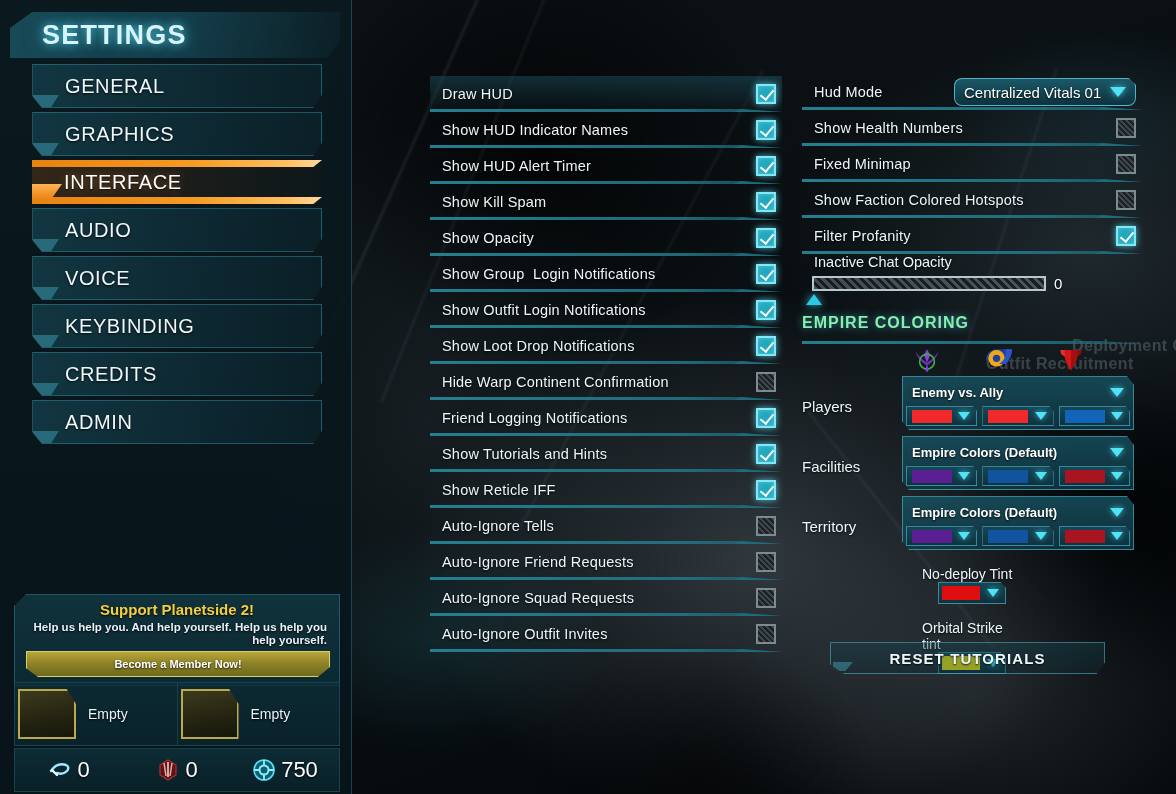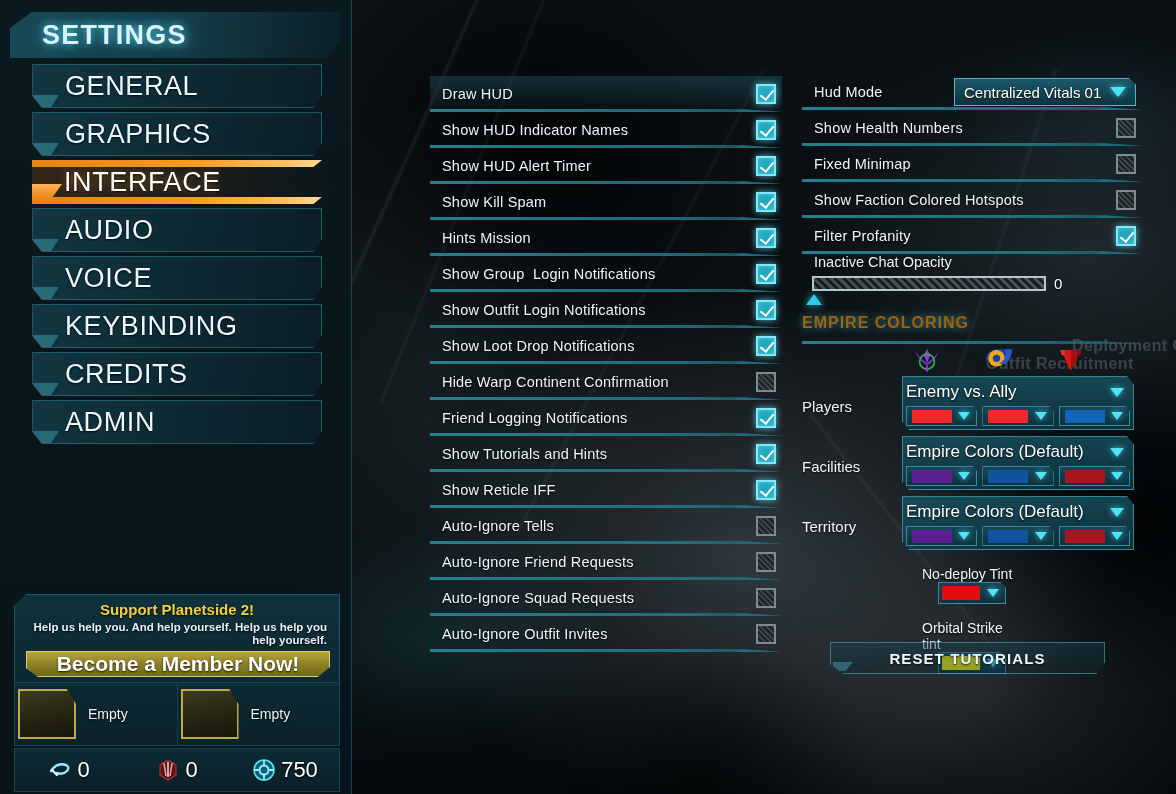--- a/index.html
+++ b/index.html
@@ -62,21 +62,21 @@
 
   .nav-list { position:absolute; left:32px; top:64px; width:290px; }
   .nav-item {
     position:relative; height:44px; margin-bottom:4px; cursor:pointer;
     background:linear-gradient(95deg, rgba(20,62,74,.80) 0%, rgba(17,54,66,.62) 50%, rgba(12,40,50,.42) 100%);
     border:1px solid rgba(52,132,150,.52);
     clip-path:polygon(0 0, 100% 0, 100% 70%, 97% 100%, 10px 100%, 0 72%);
   }
   .nav-item .nav-label {
     position:absolute; left:32px; top:50%; transform:translateY(-50%);
-    color:#eef7fa; font-size:27px; letter-spacing:.6px;
+    color:#eef7fa; font-size:20px; letter-spacing:.6px;
     text-shadow:0 1px 2px rgba(0,0,0,.85);
     text-align:right;
   }
   .nav-item .nav-notch {
     position:absolute; left:0; bottom:0; width:26px; height:12px;
     background:rgba(60,150,170,.55);
     clip-path:polygon(0 0, 100% 0, 70% 100%, 0 100%);
   }
   .nav-item.active {
     background:linear-gradient(95deg, rgba(150,74,12,.30) 0%, rgba(70,40,16,.28) 55%, rgba(30,22,14,.20) 100%);
@@ -114,21 +114,21 @@
     text-shadow:0 1px 2px #000;
   }
   .promo .promo-btn {
     position:absolute; left:11px; bottom:8px; width:304px; height:26px; cursor:pointer;
     background:linear-gradient(180deg,#b9a63a 0%, #8e8227 48%, #6d6a1d 100%);
     border:1px solid #d9cf6b;
     clip-path:polygon(0 0, 100% 0, 100% 62%, 96% 100%, 12px 100%, 0 66%);
   }
   .promo .promo-btn span {
     position:absolute; left:0; top:50%; transform:translateY(-50%); width:100%;
-    text-align:center; color:#fff; font-size:21px; font-weight:bold;
+    text-align:center; color:#fff; font-size:11px; font-weight:bold;
     text-shadow:0 1px 2px rgba(0,0,0,.8);
   }
 
   
   .slots {
     position:absolute; left:14px; bottom:48px; width:326px; height:64px;
     background:linear-gradient(180deg, rgba(14,46,56,.82), rgba(10,36,45,.88));
     border:1px solid rgba(44,112,128,.40);
     display:flex;
   }
@@ -215,21 +215,21 @@
   }
   .dd .dd-text {
     margin-left:9px; color:#ffffff; font-size:15px; white-space:nowrap;
     text-shadow:0 1px 2px rgba(0,0,0,.85);
   }
   .dd .caret {
     margin-left:auto; margin-right:9px;
     width:0; height:0; border-left:8px solid transparent; border-right:8px solid transparent;
     border-top:10px solid #4fe3f5; filter:drop-shadow(0 0 3px rgba(80,230,250,.8));
   }
-  #hud-mode-dd { width:182px; }
+  #hud-mode-dd { width:182px;border-radius:8px; }
 
   
   .slider-row { position:relative; height:46px; padding-left:12px;text-align:center; }
   .slider-row .slabel {
     position:absolute; left:12px; top:0; color:#eef6f9; font-size:14.5px;
     text-shadow:0 1px 2px rgba(0,0,0,.9);
   }
   .slider-wrap { position:absolute; left:10px; top:21px; display:flex; align-items:center; gap:8px; }
   .track {
     position:relative; width:234px; height:15px;
@@ -242,21 +242,21 @@
     border-bottom:11px solid #2ec9e4; filter:drop-shadow(0 0 4px rgba(60,215,240,.85));
     cursor:pointer;
   }
   .slider-val { color:#fff; font-size:15px; text-shadow:0 1px 2px #000; }
 
   
   .section-head {
     position:relative; margin-top:14px; height:30px;
   }
   .section-head .sh-text {
-    color:#a16207; font-size:16px; font-weight:bold; letter-spacing:1px;
+    color:#86efac; font-size:16px; font-weight:bold; letter-spacing:1px;
     text-shadow:0 0 8px rgba(80,220,245,.6);
   }
   .section-head .sh-line {
     position:absolute; left:0; bottom:0; width:100%; height:3px;
     background:linear-gradient(90deg, rgba(38,132,150,.95) 0%, rgba(34,120,138,.8) 72%, rgba(30,104,120,.5) 100%);
     clip-path:polygon(0 0, 88% 0, 100% 100%, 0 100%);
   }
   .faction-icons { position:relative; height:32px; }
   .faction-icons .fic { position:absolute; top:2px; width:34px; height:28px; }
   .fic-vs { left:108px; }  .fic-nc { left:180px; }  .fic-tr { left:252px; }
@@ -270,22 +270,23 @@
     position:relative; width:232px;
     background:linear-gradient(180deg, rgba(24,84,100,.78) 0%, rgba(16,58,72,.80) 100%);
     border:1px solid rgba(86,196,216,.55);
     clip-path:polygon(0 0, 97% 0, 100% 16%, 100% 100%, 3% 100%, 0 84%);
     padding:3px;
   }
   .ec-box .dd-main {
     position:relative; height:24px; display:flex; align-items:center; cursor:pointer;
   }
   .ec-box .dd-main .t {
-    color:#fff; font-size:17px; white-space:nowrap;
+    margin-left:6px; color:#fff; font-size:13px; white-space:nowrap;
     text-shadow:0 1px 2px rgba(0,0,0,.85);
+    font-weight:bold;
   }
   .ec-box .dd-main .caret {
     margin-left:auto; margin-right:6px;
     width:0;height:0;border-left:7px solid transparent;border-right:7px solid transparent;
     border-top:9px solid #4fe3f5; filter:drop-shadow(0 0 3px rgba(80,230,250,.8));
   }
   .sw-row { display:flex; gap:5px; margin-top:2px; }
   .sw {
     position:relative; flex:1; height:20px; display:flex; align-items:center; cursor:pointer;
     background:linear-gradient(180deg, rgba(20,72,88,.9), rgba(13,50,62,.9));
@@ -481,21 +482,21 @@
       <div class="row">
         <div class="rlabel">Show Kill Spam</div>
         <div class="ctl">
           <div class="cbx on">
             <div class="box"></div>
           </div>
         </div>
         <div class="sep"></div>
       </div>
       <div class="row">
-        <div class="rlabel">Hints Mission</div>
+        <div class="rlabel">Show Opacity</div>
         <div class="ctl">
           <div class="cbx on">
             <div class="box"></div>
           </div>
         </div>
         <div class="sep"></div>
       </div>
       <div class="row">
         <div class="rlabel">Show Group  Login Notifications</div>
         <div class="ctl">

